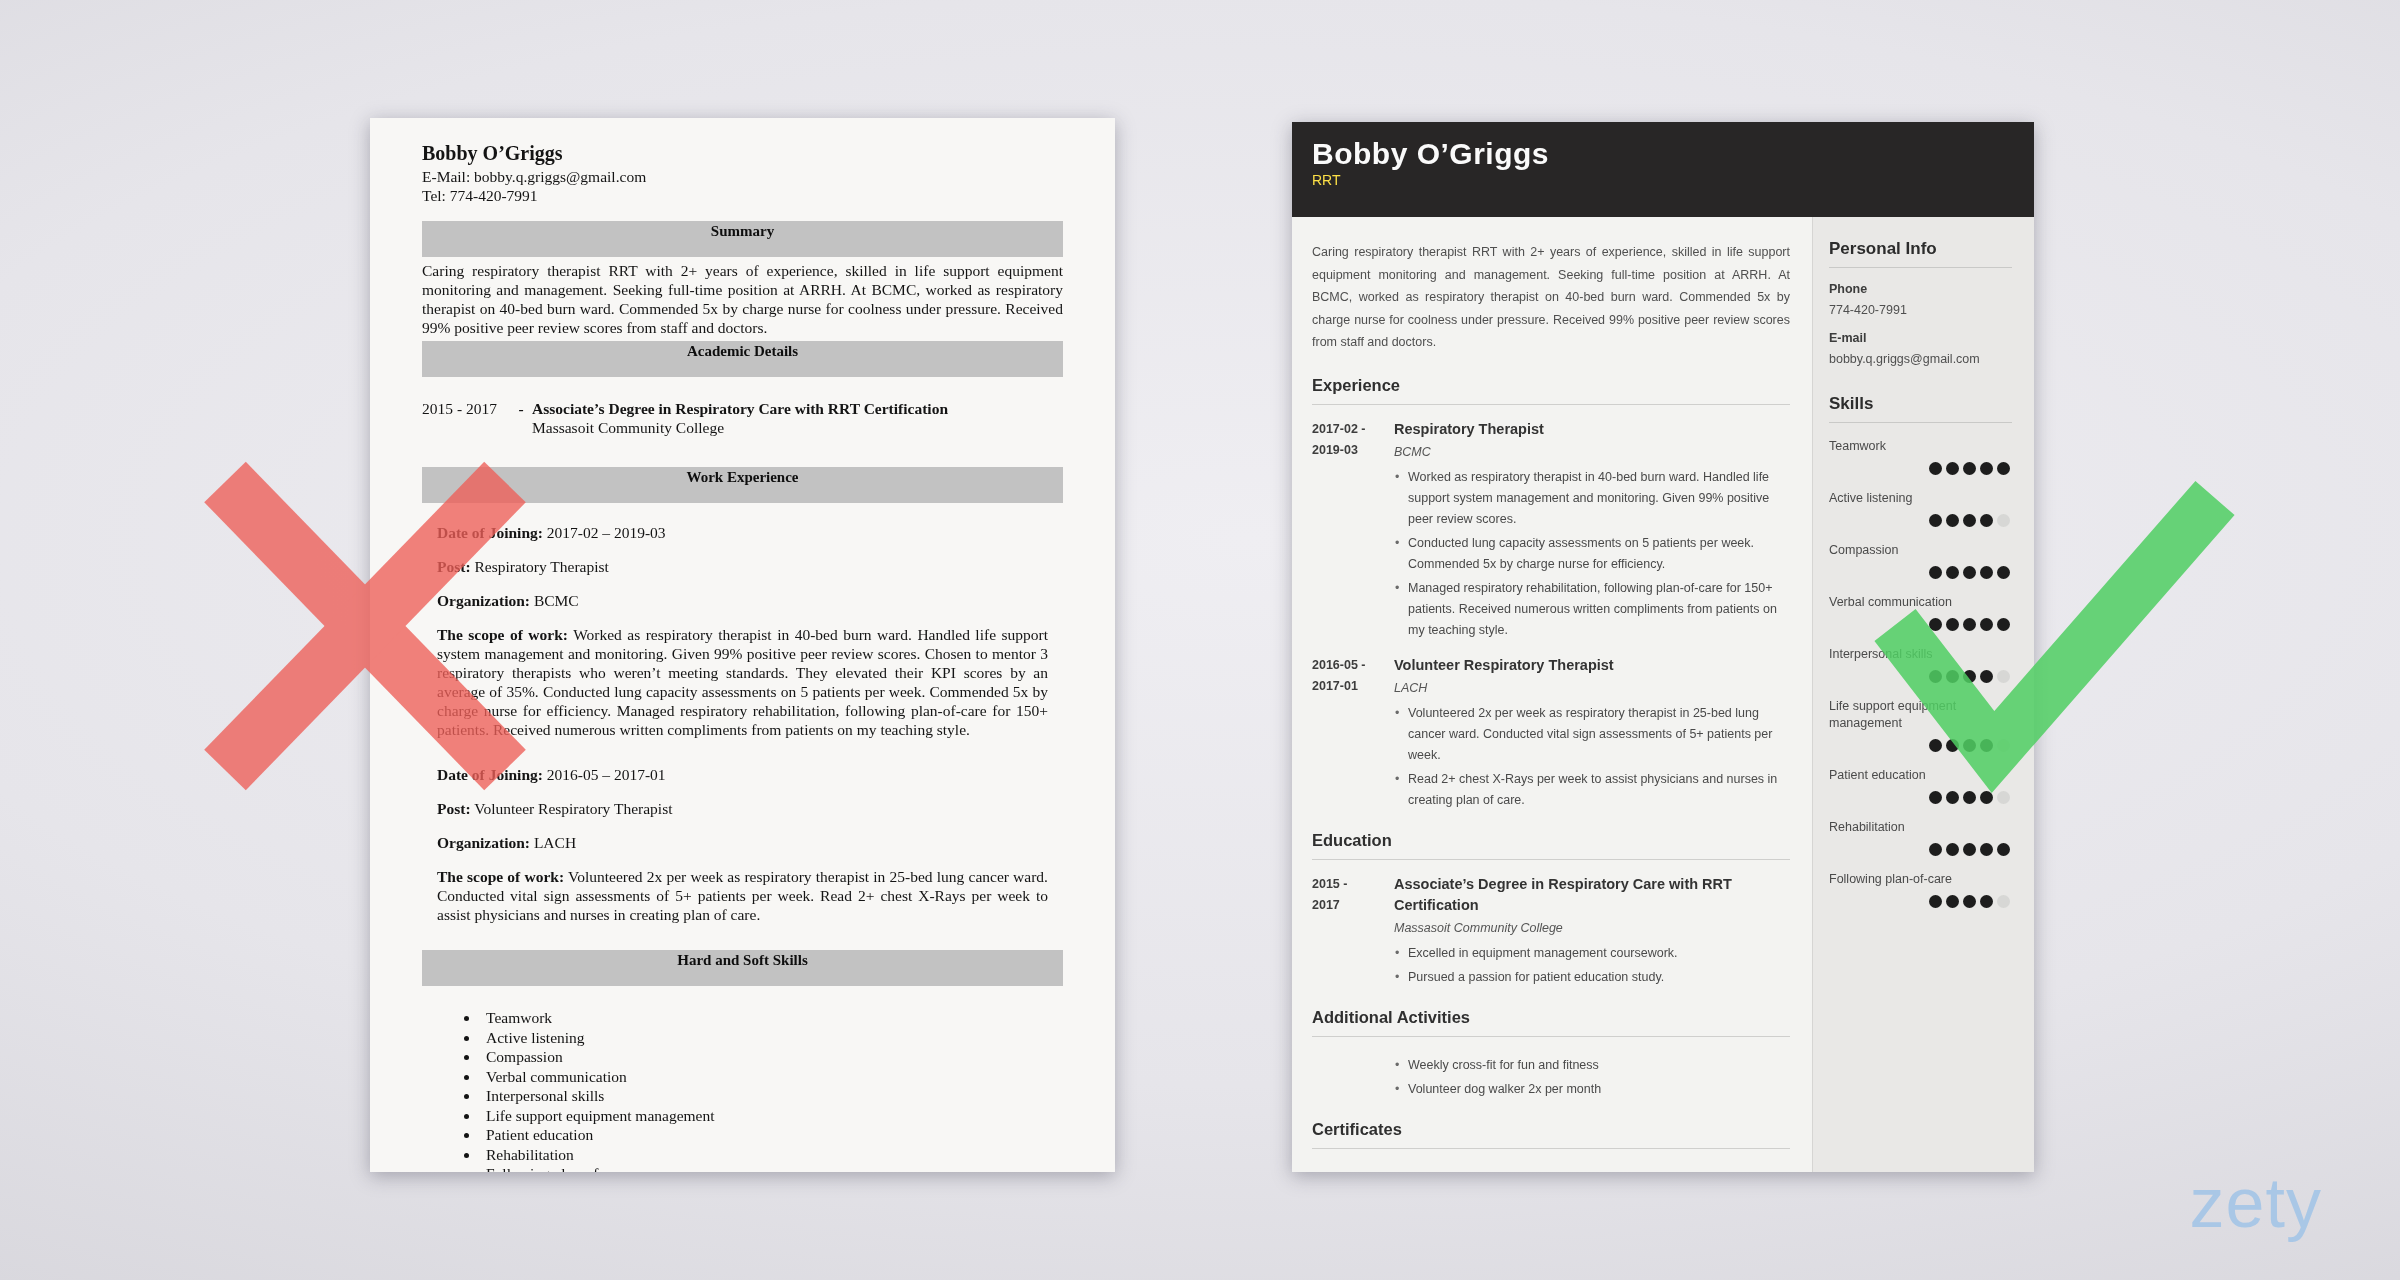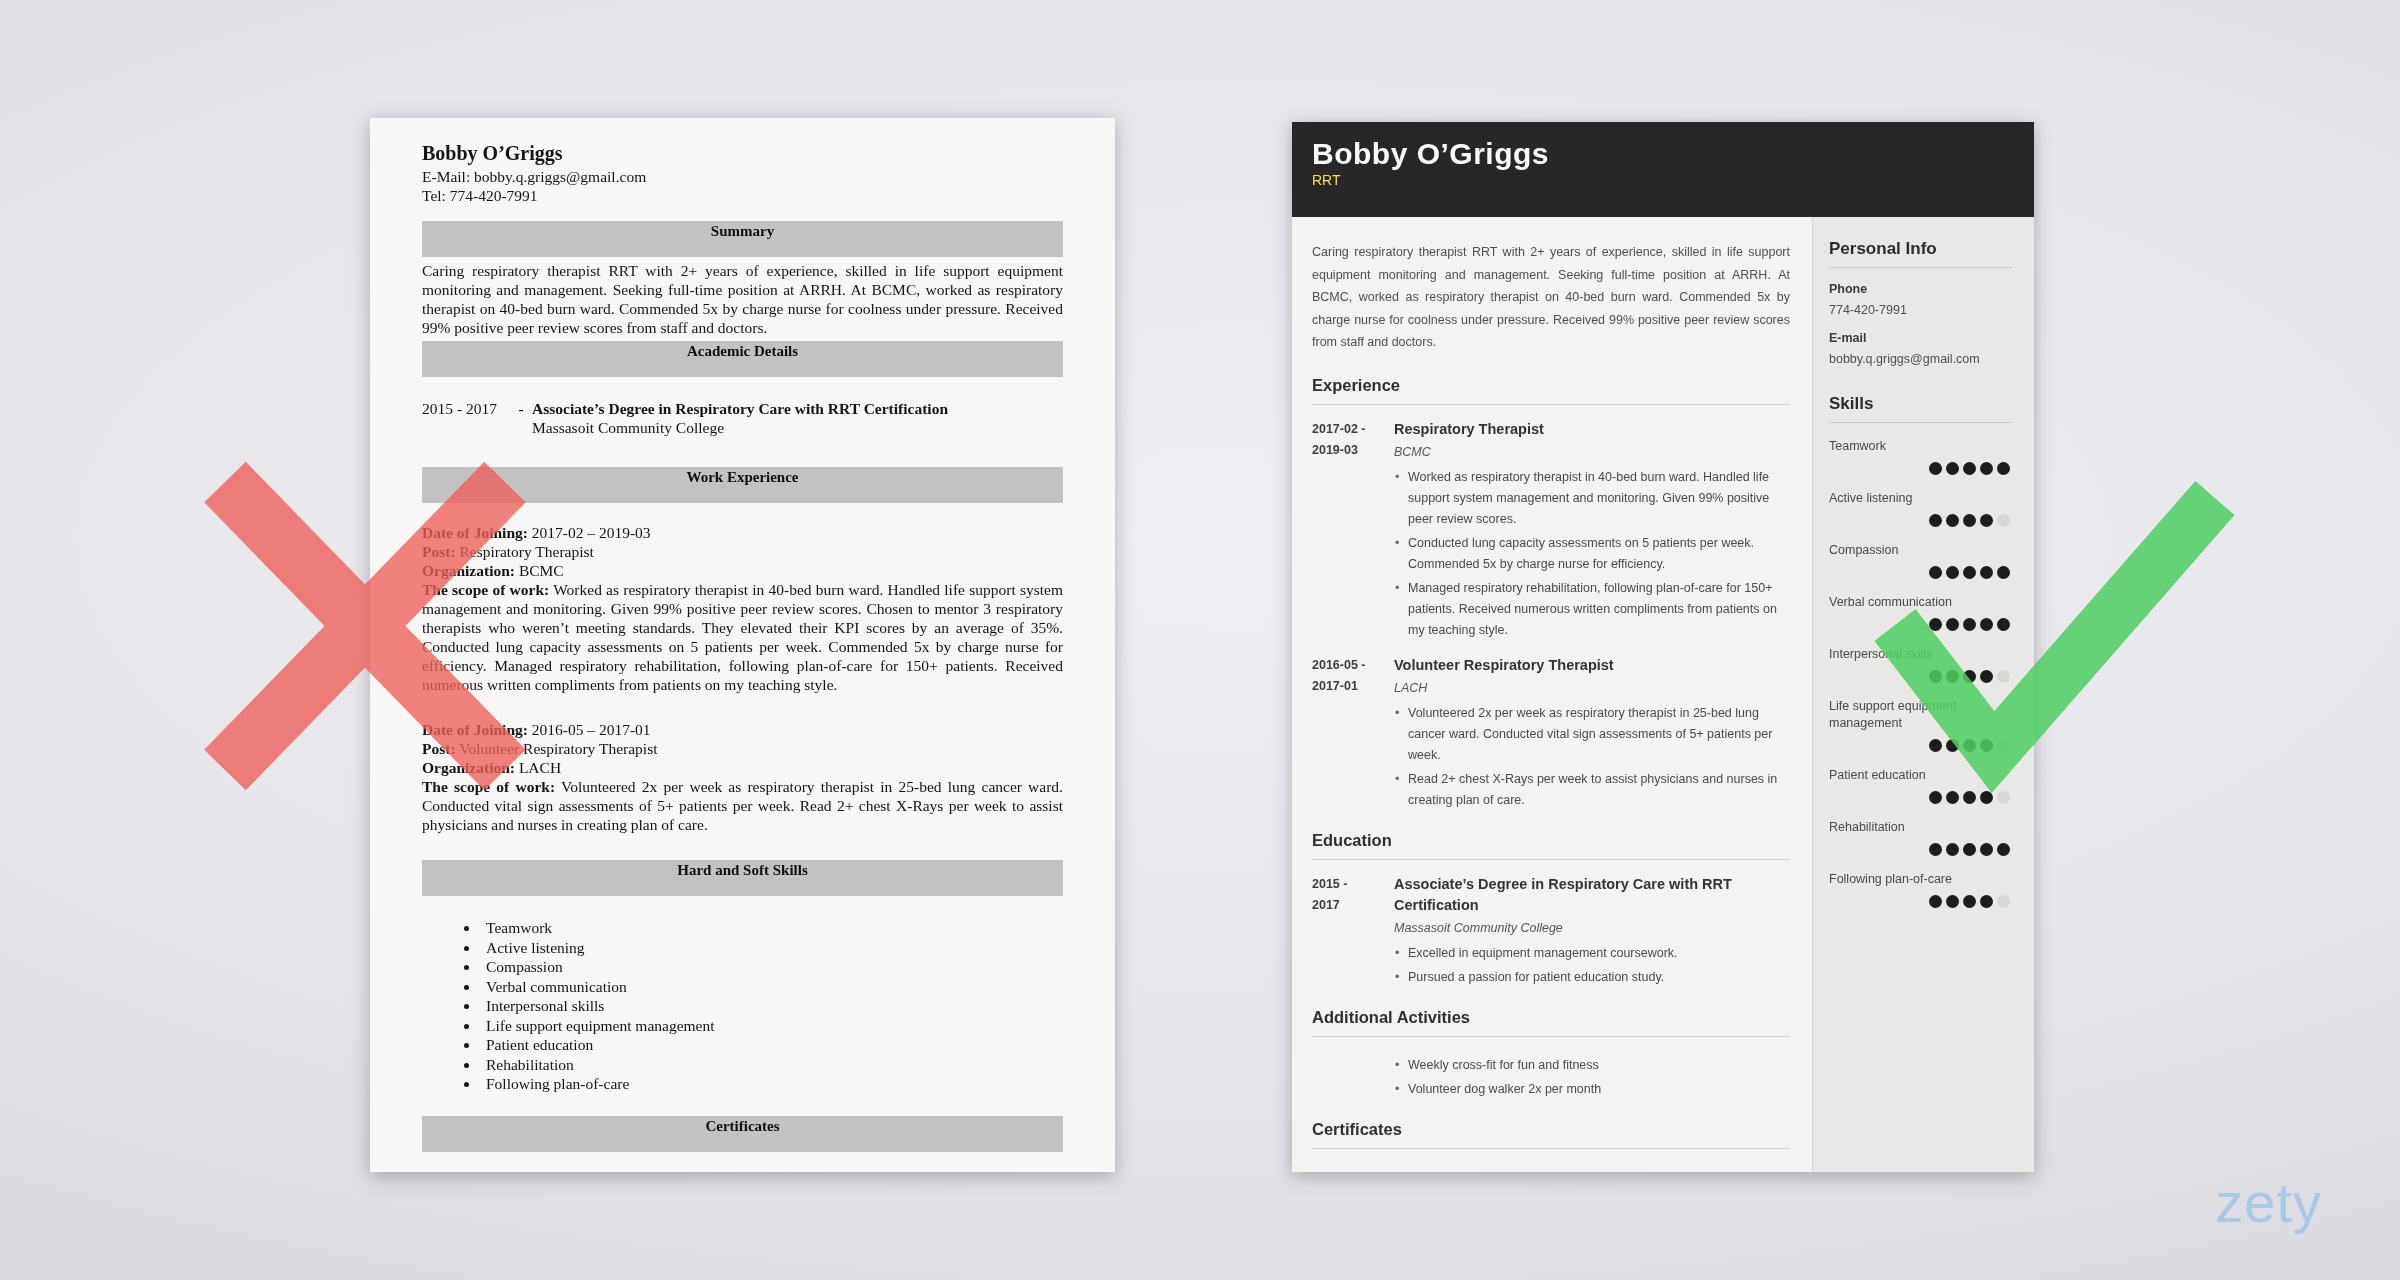--- a/index.html
+++ b/index.html
@@ -27,21 +27,21 @@
   .b-skills{margin:26px 0 22px;}
   .b-cert{margin:22px 0 22px;}
   .b-act{margin:22px 17px 18px;}
   .just{text-align:justify;}
   .edu-row{display:flex;margin-top:22px;}
   .edu-years{width:88px;flex:0 0 auto;}
   .edu-dash{width:22px;flex:0 0 auto;text-align:center;font-weight:bold;}
   .edu-degree{font-weight:bold;}
   .job{margin:0;}
   .job2{margin-top:26px;}
-  .job p{margin:0;}
+  .job p{margin:15px;}
   .skill-list{margin:0 0 0 40px;padding:0 0 0 18px;}
   .skill-list li{line-height:19.5px;padding-left:6px;}
   
   .mark-x{position:absolute;left:195px;top:452px;width:340px;height:348px;opacity:.78;}
   
   .page-right{left:1292px;top:122px;width:742px;height:1050px;background:#f3f3f1;color:#4a4a4a;display:flex;flex-direction:column;}
   .rp-header{background:#282626;height:95px;flex:0 0 auto;padding:14px 20px 0 20px;box-sizing:border-box;}
   .rp-header h1{margin:0;color:#fafafa;font-size:30px;line-height:36px;font-weight:bold;letter-spacing:.5px;}
   .rp-sub{color:#fde047;font-size:14px;margin-top:0;}
   .rp-body{flex:1 1 auto;display:flex;min-height:0;}
@@ -73,21 +73,21 @@
   .pi-value{font-size:12.5px;color:#4f4f4f;margin-top:7px;}
   .skill{margin-top:15px;}
   .skill-label{font-size:12.5px;color:#4a4a4a;line-height:17px;max-width:160px;}
   .skill-dots{text-align:right;margin-top:7px;padding-right:2px;font-size:0;}
   .dot{display:inline-block;width:13px;height:13px;border-radius:50%;background:#d7d7d5;margin-left:4px;}
   .dot.filled{background:#1d1d1d;}
   
   .mark-check{position:absolute;left:1868px;top:468px;width:375px;height:330px;opacity:.85;}
   
   .zety{
-    position:absolute;right:78px;bottom:34px;color:#a9c7e6;font-size:56px;line-height:86px;
+    position:absolute;right:78px;bottom:34px;color:#a9c7e6;font-size:70px;line-height:86px;
     font-family:"Liberation Sans", sans-serif;letter-spacing:1px;
   }
 </style>
 </head>
 <body>
 
 <section class="page page-left">
   <h1>Bobby O’Griggs</h1>
   <p>E-Mail: bobby.q.griggs@gmail.com</p>
   <p>Tel: 774-420-7991</p>

